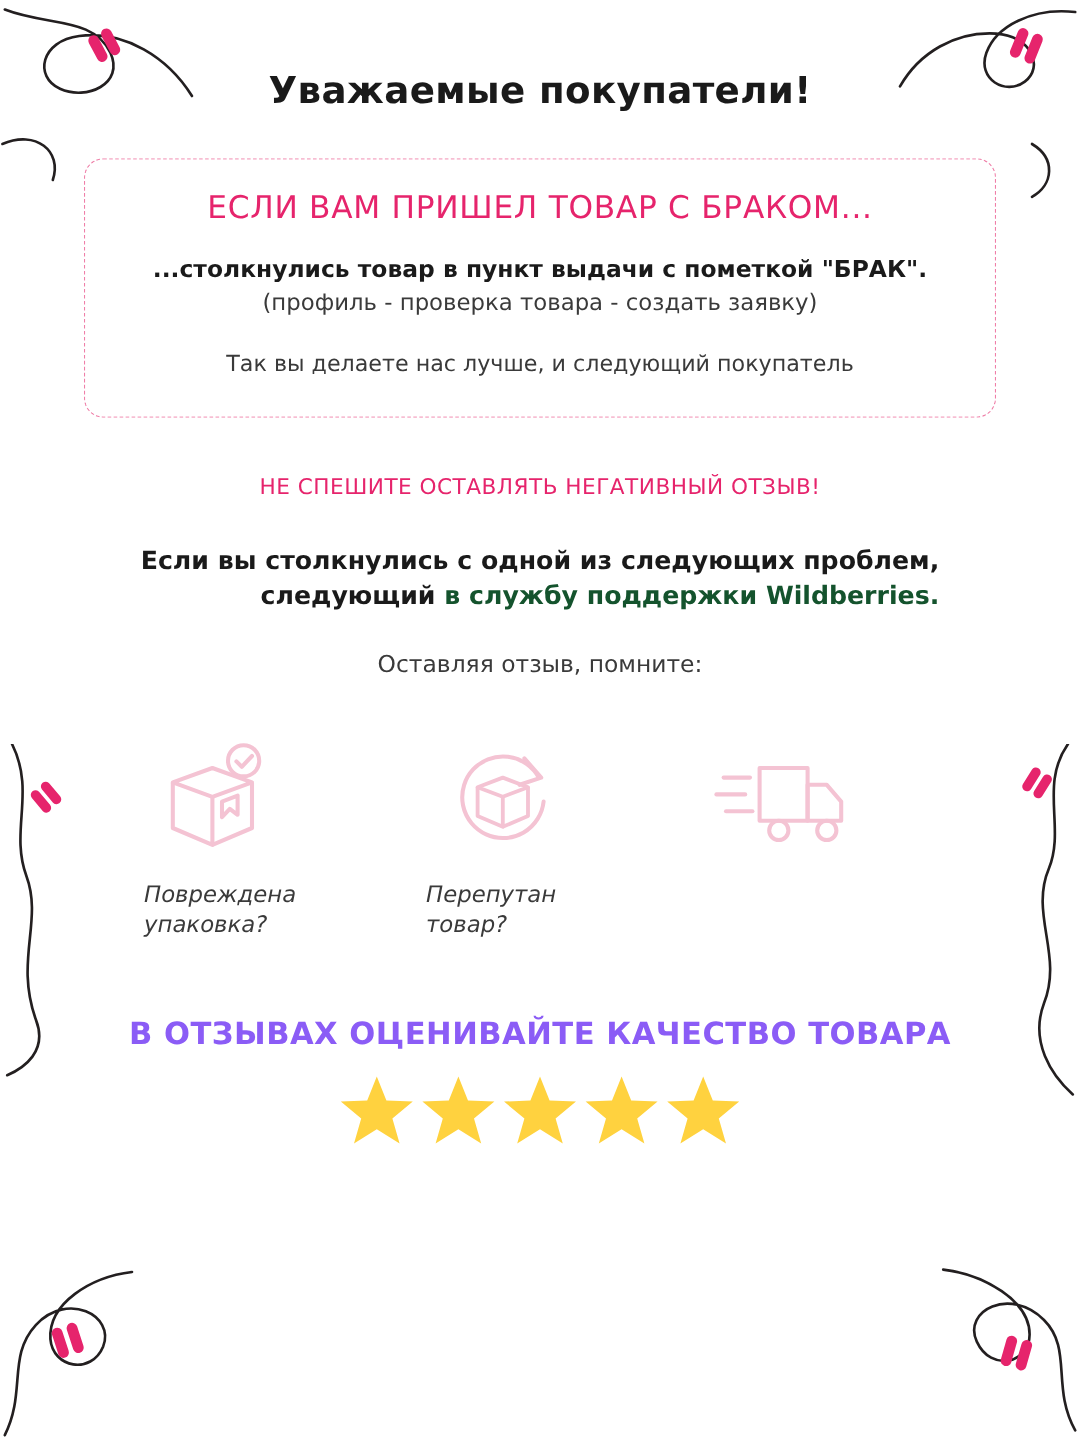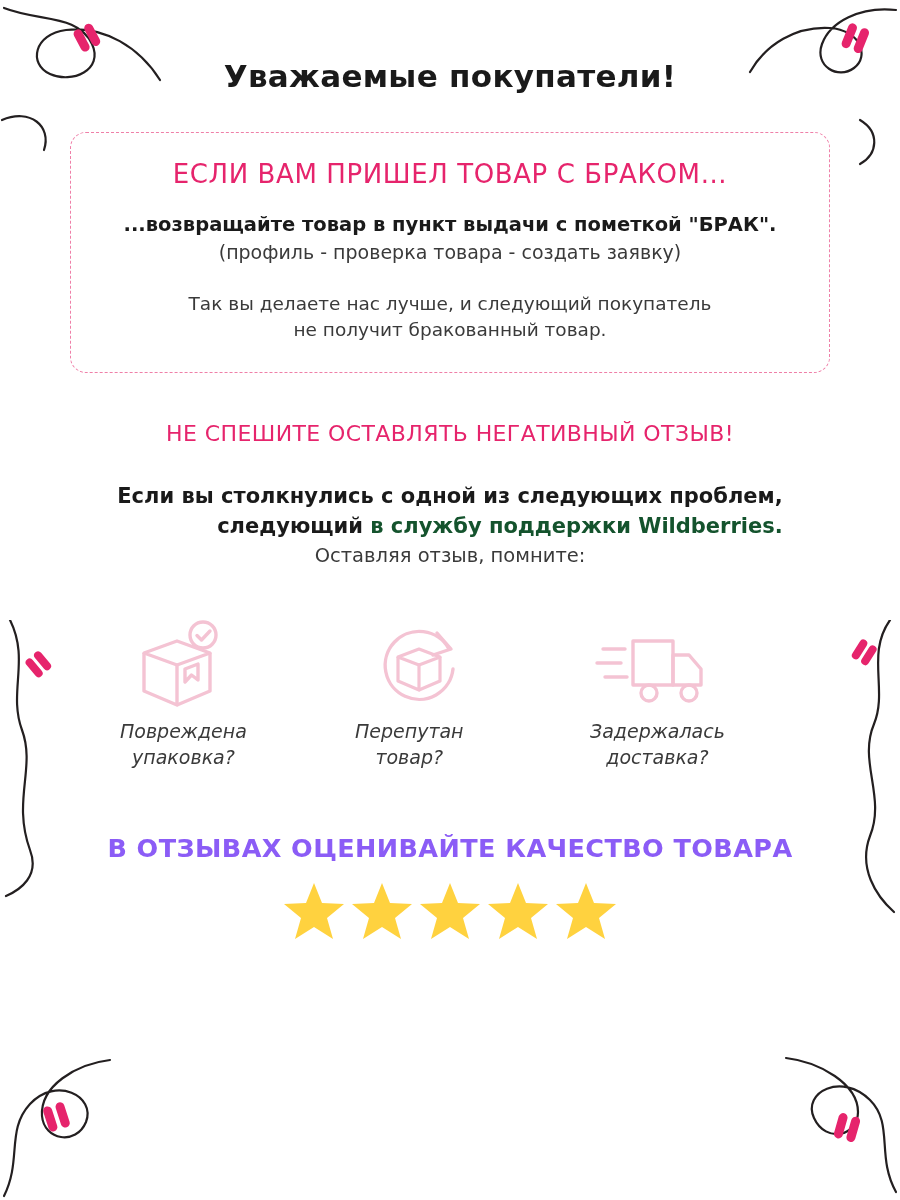--- a/index.html
+++ b/index.html
@@ -82,41 +82,42 @@
 
   .defect-note {
     margin-top: 28px;
     font-size: 18.5px;
     line-height: 1.38;
     color: #3a3a3a;
   }
 
   .negative-title {
     margin-top: 48px;
-    font-size: 22px;
+    font-size: 18px;
     color: #e6246c;
     letter-spacing: 0.4px;
     text-align: center;
     font-weight: 400;
   }
 
   .problems-text {
     margin-top: 36px;
     font-size: 21px;
     font-weight: bold;
     line-height: 1.42;
     text-align: right;
     color: #1a1a1a;
     max-width: 740px;
   }
   .problems-text .pink {
     color: #14532d;
   }
 
   .remember-text {
+    margin-top: 28px;
     font-size: 19.5px;
     line-height: 1.42;
     text-align: center;
     color: #3a3a3a;
   }
 
   .icons-row {
     margin-top: 50px;
     width: 720px;
     display: flex;
@@ -133,25 +134,26 @@
     align-items: flex-start;
   }
   .icon-item .glyph {
     height: 100px;
     display: flex;
     align-items: center;
     justify-content: center;
     width: 130px;
   }
   .icon-caption {
+    margin-top: 16px;
     font-size: 19px;
     font-style: italic;
     color: #3a3a3a;
     line-height: 1.35;
-    text-align: center;
+    text-align: left;
   }
 
   .quality-title {
     margin-top: 62px;
     font-size: 25.5px;
     font-weight: bold;
     letter-spacing: 0.4px;
     color: #8b5cf6;
     text-align: center;
   }
@@ -229,25 +231,24 @@
       </g>
     </svg>
   </div>
 
   <div class="content">
 
     <div class="main-title">Уважаемые покупатели!</div>
 
     <div class="defect-box">
       <div class="defect-heading">ЕСЛИ ВАМ ПРИШЕЛ ТОВАР С БРАКОМ...</div>
-      <div class="defect-line1">...возвращайте товар в пункт выдачи с пометкой "БРАК".</div>
+      <div class="defect-line1">...столкнулись товар в пункт выдачи с пометкой "БРАК".</div>
       <div class="defect-line2">(профиль - проверка товара - создать заявку)</div>
       <div class="defect-note">
         <div>Так вы делаете нас лучше, и следующий покупатель</div>
-        <div>не получит бракованный товар.</div>
       </div>
     </div>
 
     <div class="negative-title">НЕ СПЕШИТЕ ОСТАВЛЯТЬ НЕГАТИВНЫЙ ОТЗЫВ!</div>
 
     <div class="problems-text">
       <div>Если вы столкнулись с одной из следующих проблем,</div>
       <div>
         <span>следующий </span><span class="pink">в службу поддержки Wildberries.</span>
       </div>
@@ -297,24 +298,20 @@
           <svg width="120" height="100" viewBox="0 0 120 100" fill="none">
             <path d="M8 30 H30" stroke="#f4c3d3" stroke-width="3.4" stroke-linecap="round"></path>
             <path d="M2 44 H26" stroke="#f4c3d3" stroke-width="3.4" stroke-linecap="round"></path>
             <path d="M10 58 H32" stroke="#f4c3d3" stroke-width="3.4" stroke-linecap="round"></path>
             <path d="M38 22 H78 V66 H38 Z" stroke="#f4c3d3" stroke-width="3.4" fill="none" stroke-linejoin="round"></path>
             <path d="M78 36 H94 L106 50 V66 H78 Z" stroke="#f4c3d3" stroke-width="3.4" fill="none" stroke-linejoin="round"></path>
             <circle cx="54" cy="74" r="8" stroke="#f4c3d3" stroke-width="3.4" fill="none"></circle>
             <circle cx="94" cy="74" r="8" stroke="#f4c3d3" stroke-width="3.4" fill="none"></circle>
           </svg>
         </div>
-        <div class="icon-caption">
-          <div>Задержалась</div>
-          <div>доставка?</div>
-        </div>
       </div>
 
     </div>
 
     <div class="quality-title">В ОТЗЫВАХ ОЦЕНИВАЙТЕ КАЧЕСТВО ТОВАРА</div>
 
     <div class="stars">
       <svg width="62" height="60" viewBox="0 0 62 60">
           <polygon points="31,2 39,22 61,23 44,37 50,58 31,46 12,58 18,37 1,23 23,22" fill="#FFD23F"></polygon>
         </svg>

